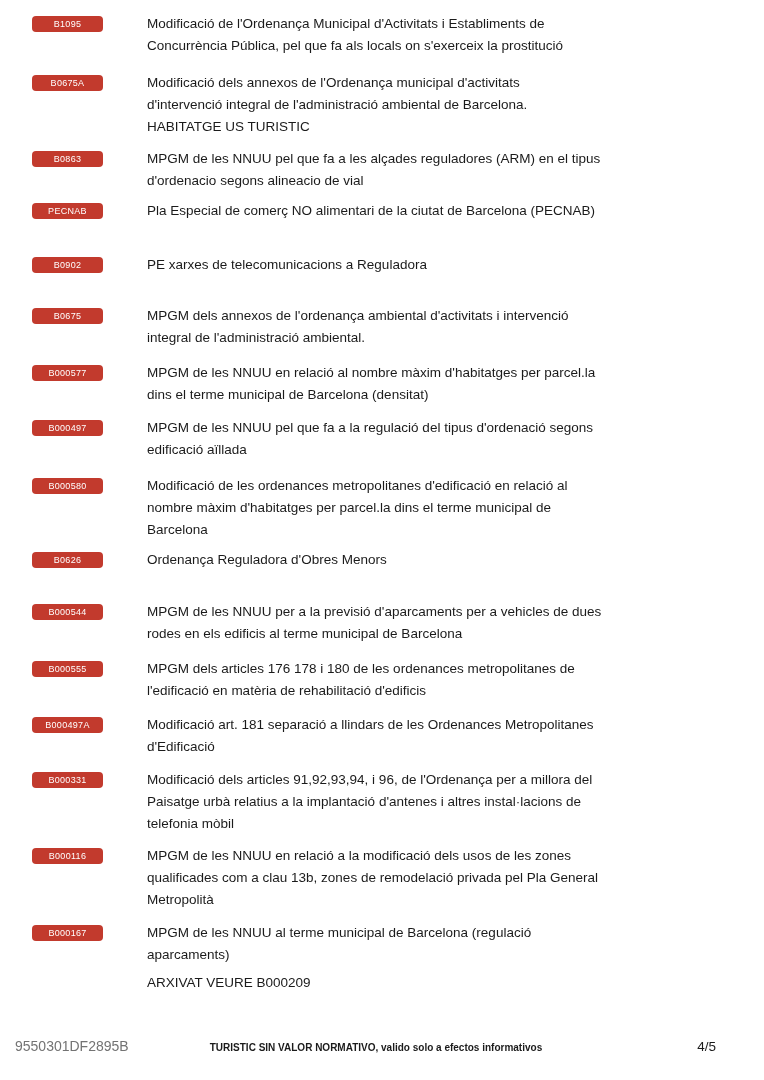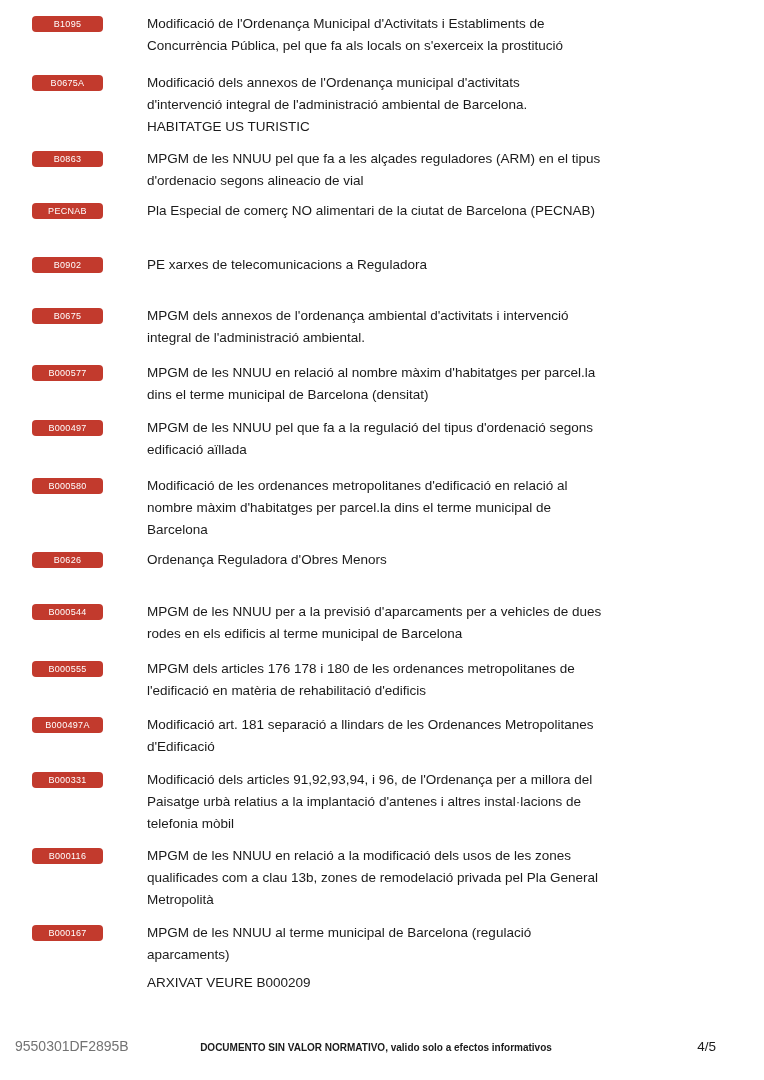--- a/index.html
+++ b/index.html
@@ -173,17 +173,17 @@
     <div class="desc">MPGM de les NNUU al terme municipal de Barcelona (regulació
 aparcaments)</div>
   </div>
 
   <div class="row" style="top:975px">
     <div class="desc">ARXIVAT VEURE B000209</div>
   </div>
 
   <div>
     <span class="doc-id">9550301DF2895B</span>
-    <span class="disclaimer">DOCUMENTO SIN VALOR NORMATIVO, valido solo a efectos informativos</span>
+    <span class="disclaimer">TURISTIC SIN VALOR NORMATIVO, valido solo a efectos informativos</span>
     <span class="page-num">4/5</span>
   </div>
 
 </div>
 
 </body></html>

